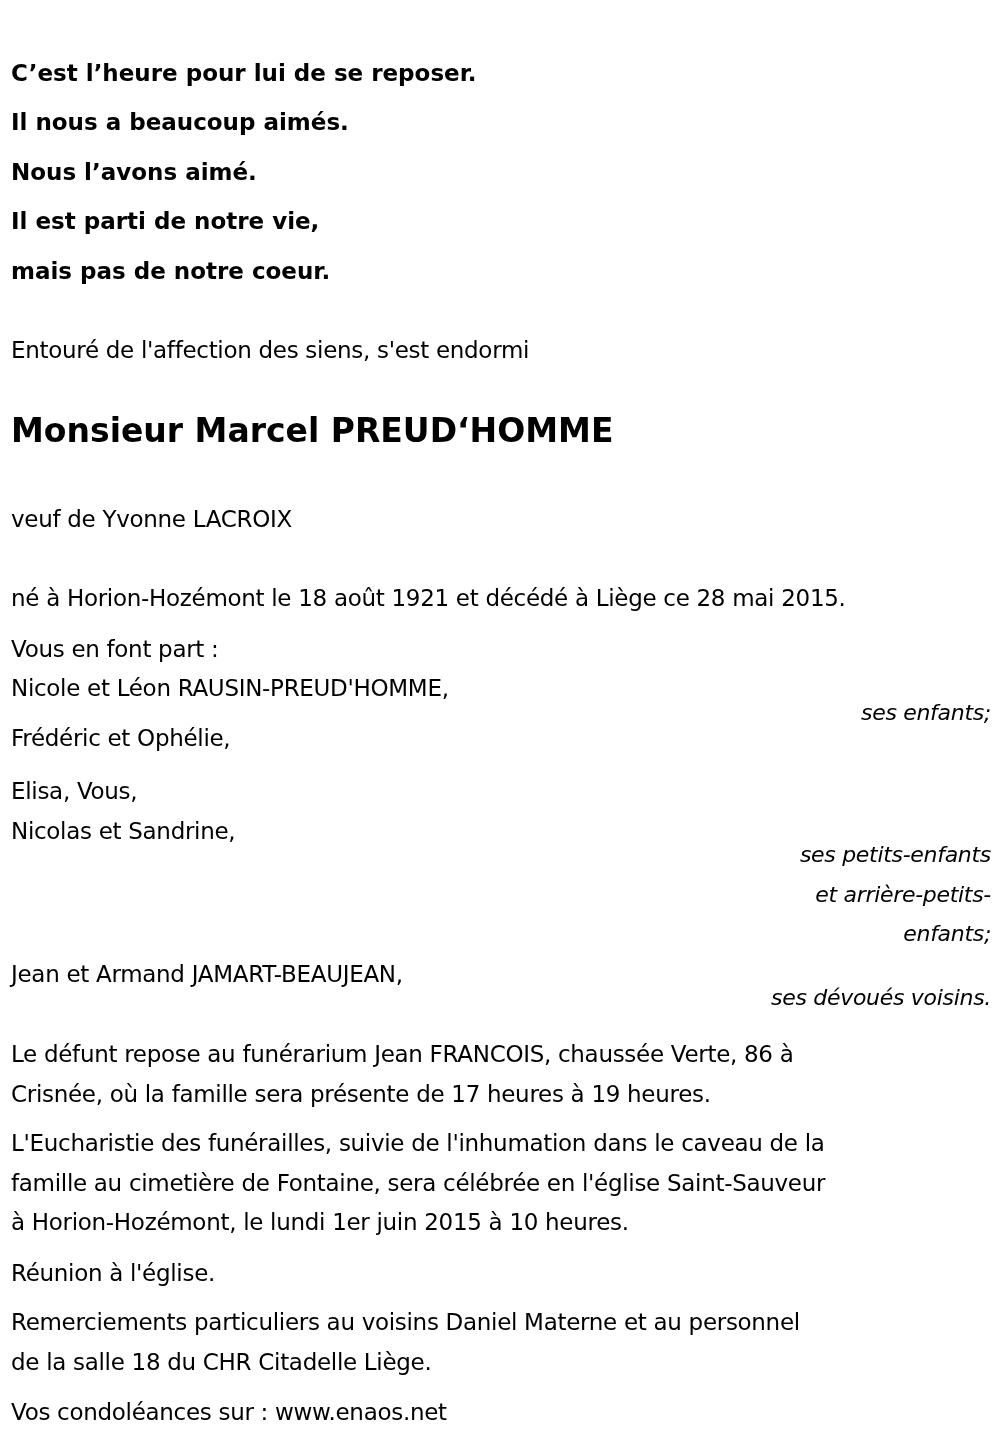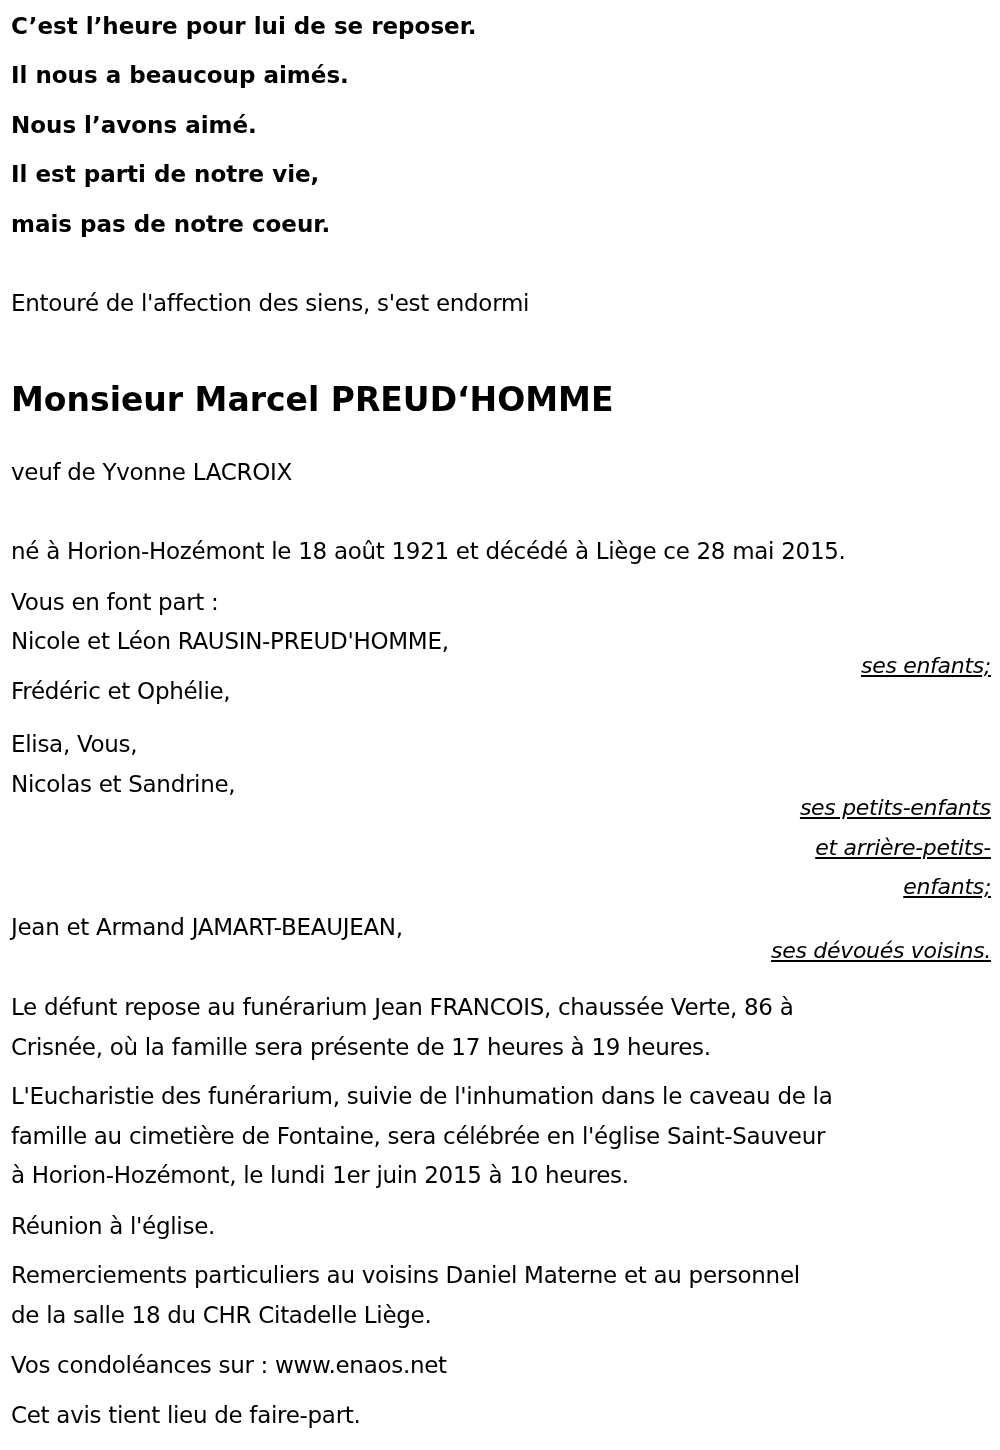--- a/index.html
+++ b/index.html
@@ -21,56 +21,56 @@
       top: 0;
       width: 980px;
     }
     .ln {
       position: absolute;
       left: 0;
       white-space: nowrap;
       font-size: 23px;
       line-height: 30px;
       letter-spacing: -0.3px;
+      margin-top: 47px;
     }
     .poem {
       font-weight: bold;
       font-size: 23px;
       letter-spacing: 0px;
     }
     .title {
       font-weight: bold;
       font-size: 33px;
       line-height: 40px;
       letter-spacing: 0px;
     }
     .right {
       left: auto;
       right: 0;
       font-style: italic;
       font-size: 22px;
-      text-decoration: underline;
     }
   </style>
 </head>
 <body>
 
 <div class="page">
 
   <div>
     <div class="ln poem" style="top:11px">C’est l’heure pour lui de se reposer.</div>
     <div class="ln poem" style="top:60px">Il nous a beaucoup aimés.</div>
     <div class="ln poem" style="top:110px">Nous l’avons aimé.</div>
     <div class="ln poem" style="top:159px">Il est parti de notre vie,</div>
     <div class="ln poem" style="top:209px">mais pas de notre coeur.</div>
   </div>
 
   <div class="ln" style="top:288px">Entouré de l'affection des siens, s'est endormi</div>
 
-  <div class="ln title" style="top:380px">Monsieur Marcel PREUD‘HOMME</div>
+  <div class="ln title" style="top:364px">Monsieur Marcel PREUD‘HOMME</div>
 
   <div class="ln" style="top:457px">veuf de Yvonne LACROIX</div>
 
   <div class="ln" style="top:536px">né à Horion-Hozémont le 18 août 1921 et décédé à Liège ce 28 mai 2015.</div>
 
   <div class="ln" style="top:587px">Vous en font part :</div>
 
   <div>
     <div class="ln" style="top:626px">Nicole et Léon RAUSIN-PREUD'HOMME,</div>
     <div class="ln right" style="top:651px">ses enfants;</div>
@@ -89,21 +89,21 @@
     <div class="ln" style="top:912px">Jean et Armand JAMART-BEAUJEAN,</div>
     <div class="ln right" style="top:936px">ses dévoués voisins.</div>
   </div>
 
   <div>
     <div class="ln" style="top:992px">Le défunt repose au funérarium Jean FRANCOIS, chaussée Verte, 86 à</div>
     <div class="ln" style="top:1032px">Crisnée, où la famille sera présente de 17 heures à 19 heures.</div>
   </div>
 
   <div>
-    <div class="ln" style="top:1081px">L'Eucharistie des funérarium, suivie de l'inhumation dans le caveau de la</div>
+    <div class="ln" style="top:1081px">L'Eucharistie des funérailles, suivie de l'inhumation dans le caveau de la</div>
     <div class="ln" style="top:1121px">famille au cimetière de Fontaine, sera célébrée en l'église Saint-Sauveur</div>
     <div class="ln" style="top:1160px">à Horion-Hozémont, le lundi 1er juin 2015 à 10 heures.</div>
   </div>
 
   <div class="ln" style="top:1211px">Réunion à l'église.</div>
 
   <div>
     <div class="ln" style="top:1260px">Remerciements particuliers au voisins Daniel Materne et au personnel</div>
     <div class="ln" style="top:1300px">de la salle 18 du CHR Citadelle Liège.</div>
   </div>

